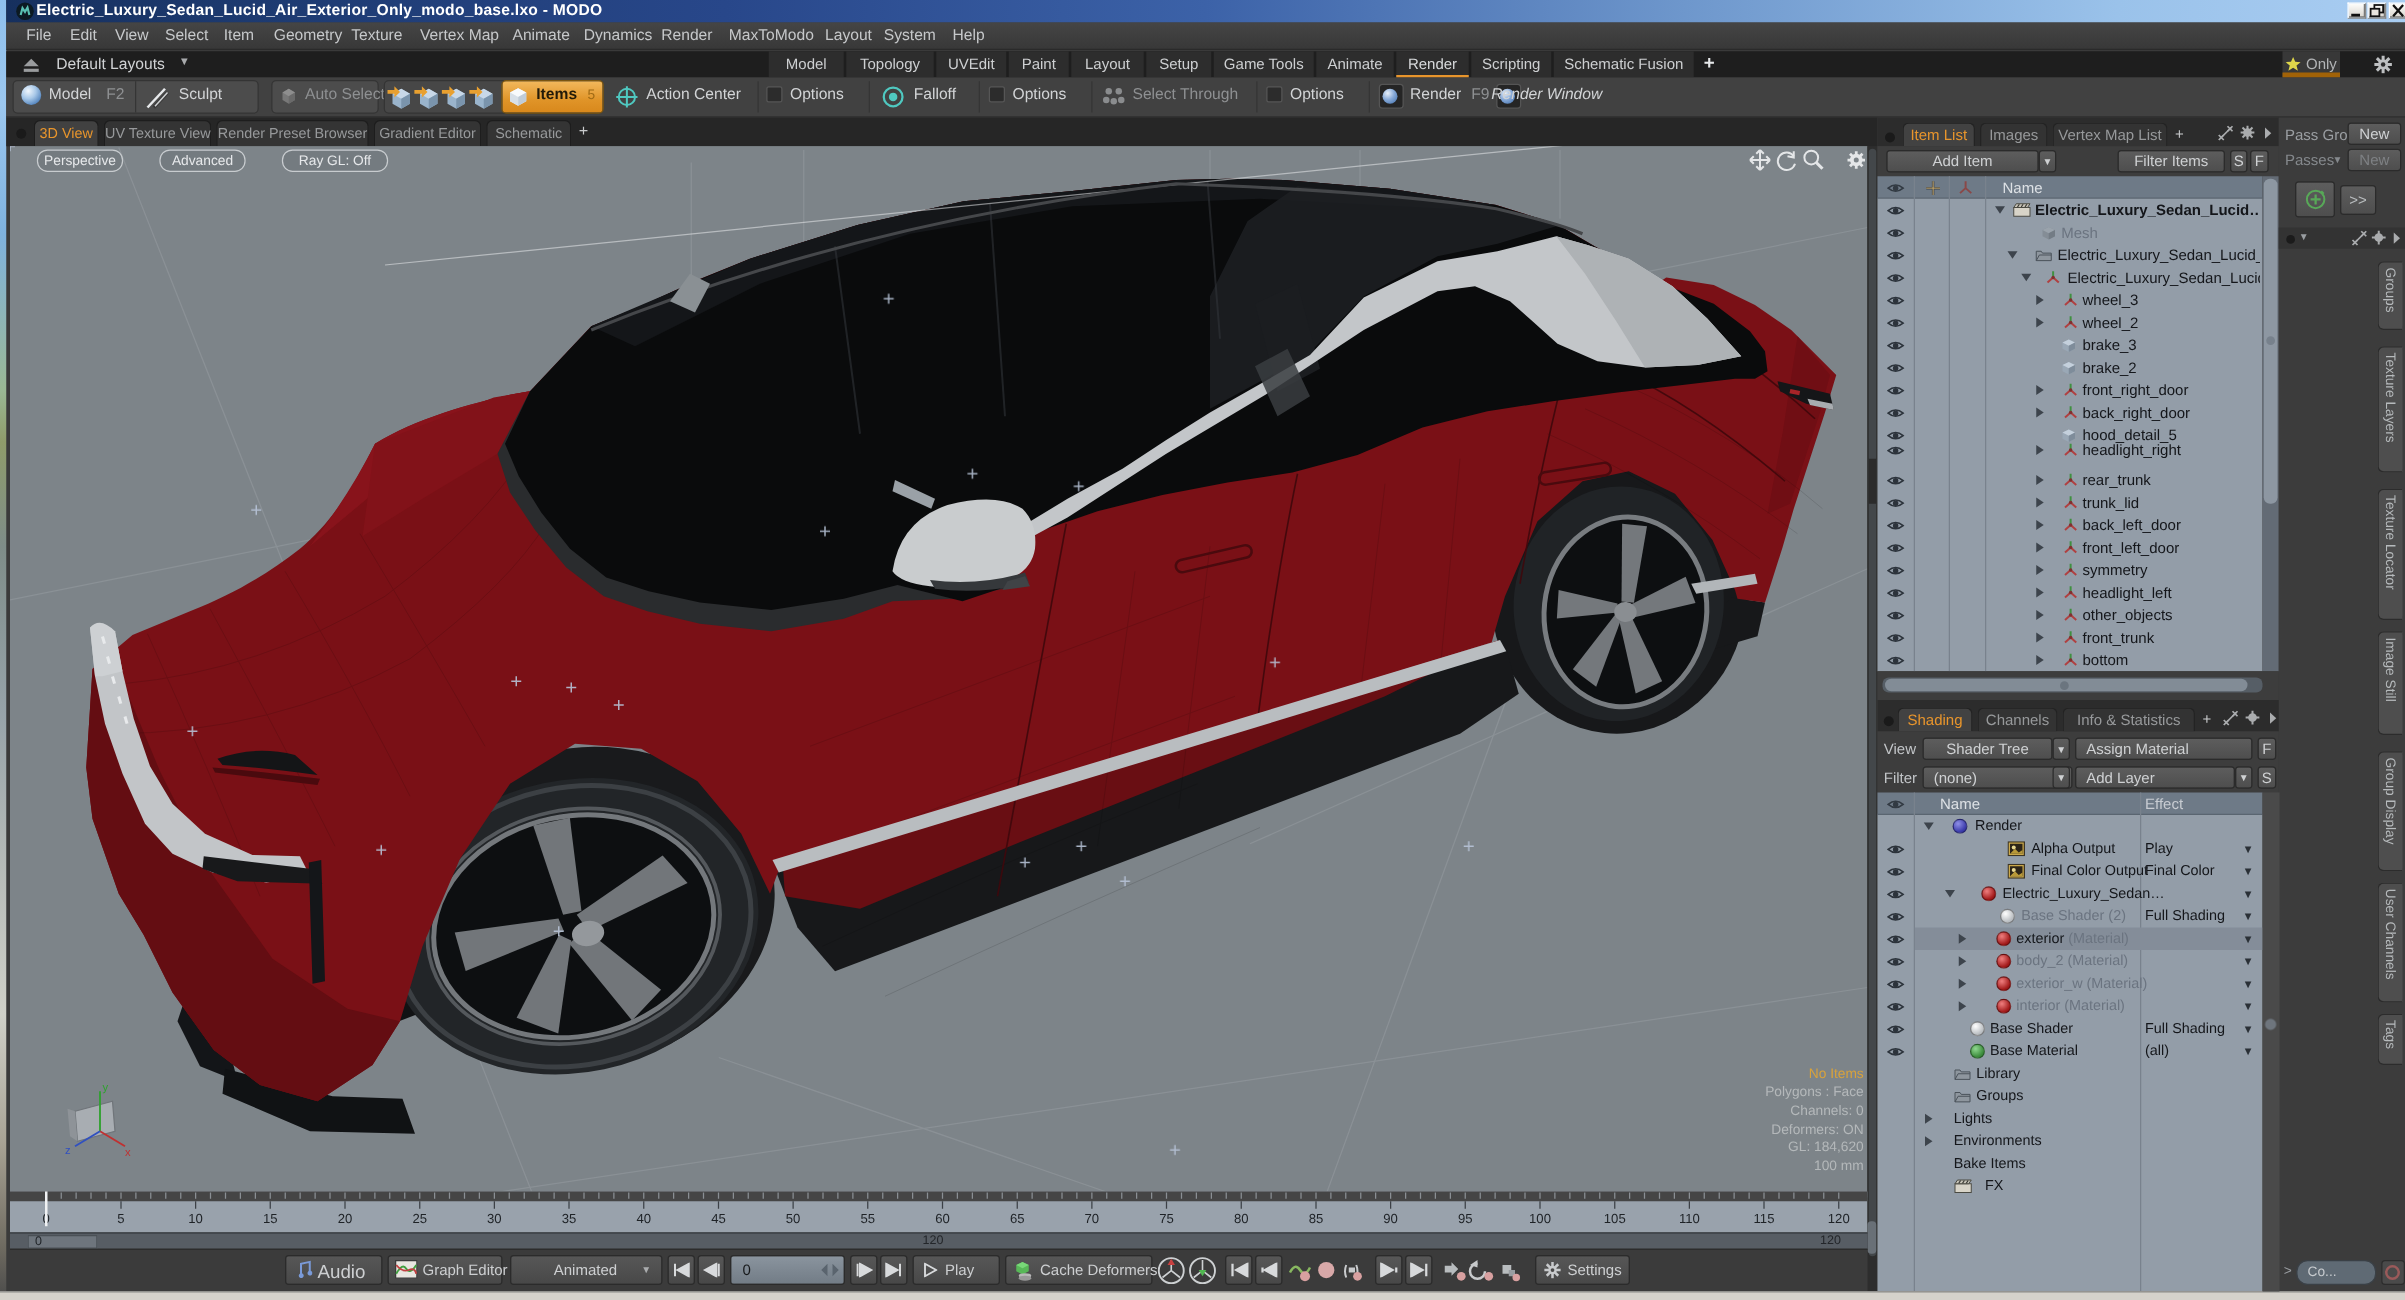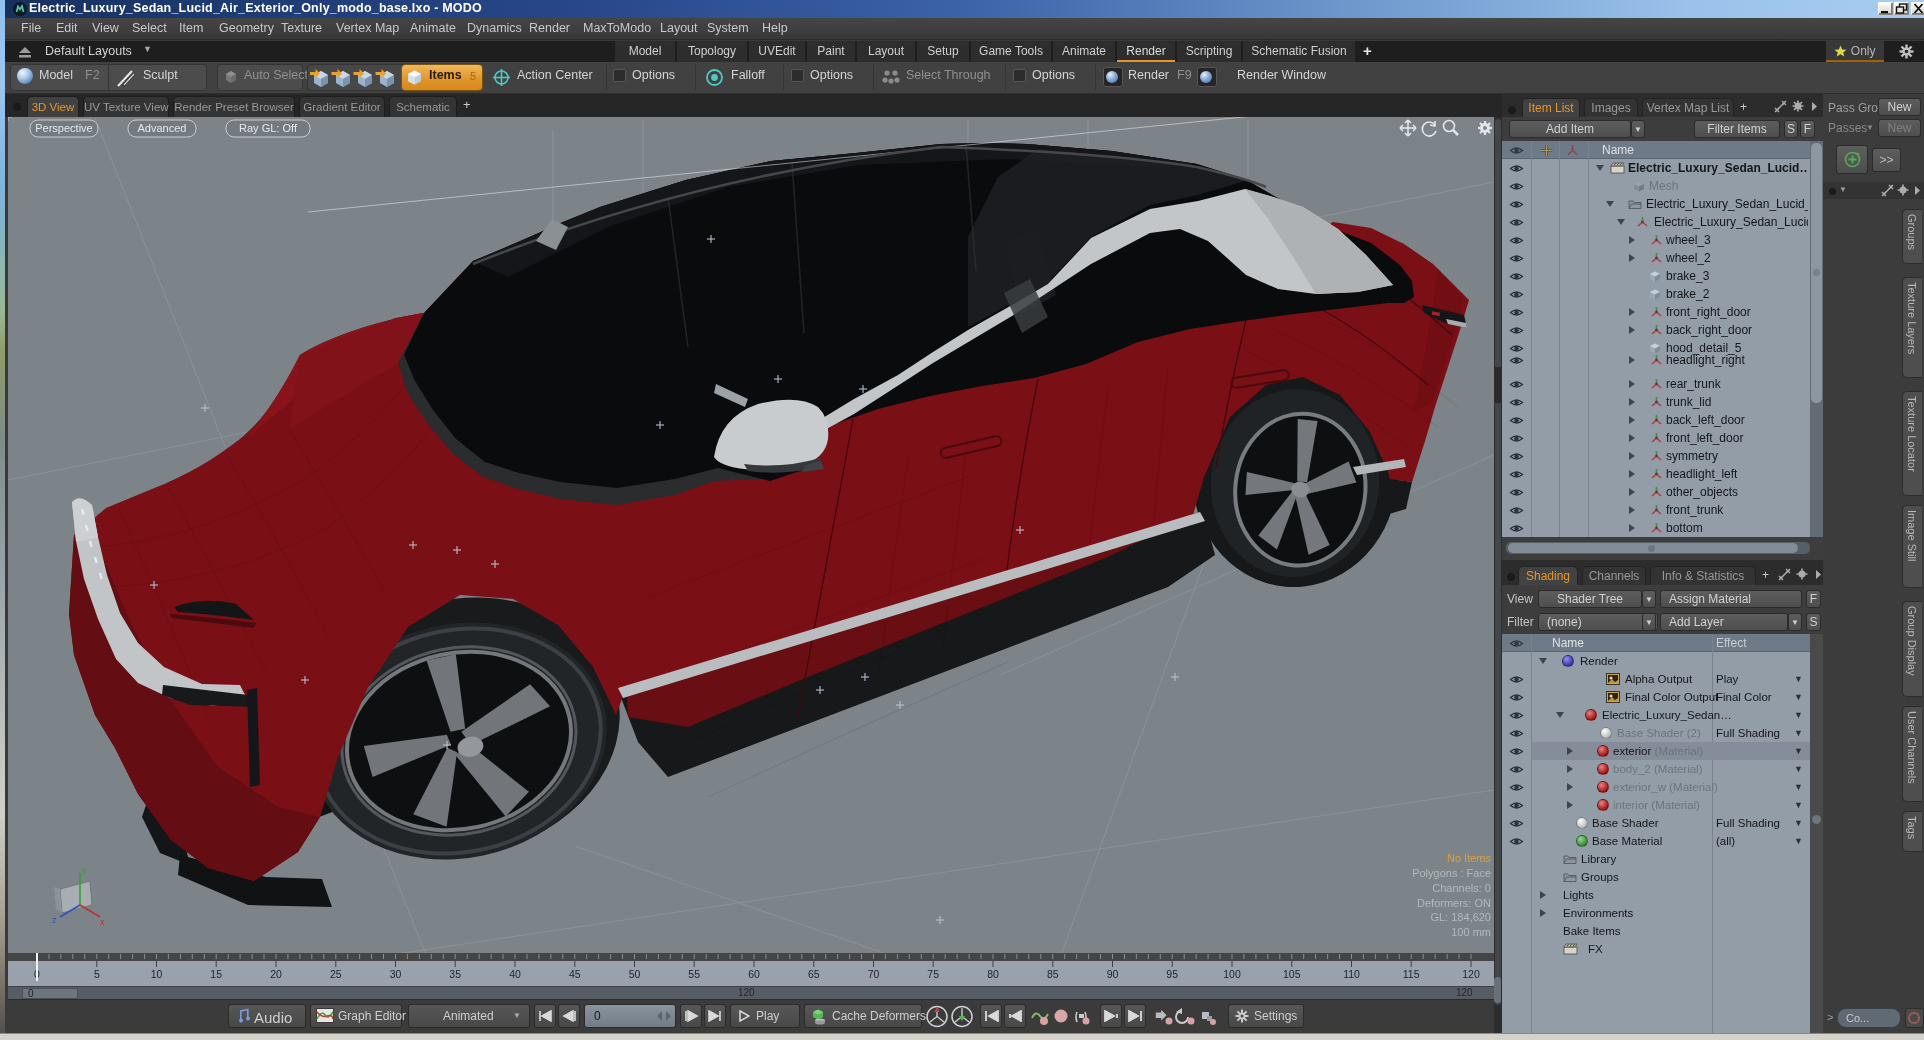--- a/index.html
+++ b/index.html
@@ -12,21 +12,21 @@
 #titlebar .ttxt{position:absolute;left:24px;top:1px;color:#fff;font-weight:bold;font-size:12.5px;letter-spacing:0.2px;}
 #modologo{position:absolute;left:8px;top:2px;width:14px;height:14px;border-radius:50%;background:#123;}
 .winbtn{position:absolute;top:2px;width:15px;height:13px;background:linear-gradient(180deg,#fdfdfb,#d8d5ce);border:1px solid #8a8a88;border-top-color:#fff;border-left-color:#fff;box-shadow:inset -1px -1px 0 #7a7a78;color:#111;font-size:9px;line-height:11px;text-align:center;font-weight:bold;}
 
 #menubar{left:5px;top:18px;width:1919px;height:22px;background:linear-gradient(180deg,#454545,#383838);border-bottom:1px solid #2a2a2a;}
 #menubar span{position:absolute;top:3px;color:#c6c8ca;font-size:12.5px;}
 
 #layoutrow{left:5px;top:41px;width:1919px;height:21px;background:#1e1e1e;}
 .laytab{position:absolute;top:0;height:21px;background:#2d2d2d;color:#cdcfd1;font-size:12px;text-align:center;line-height:21px;}
 .laytab.active{border-bottom:2px solid #e8952c;color:#d8dadc;}
-#onlytab{position:absolute;left:1821px;top:0;width:58px;height:21px;background:#383838;border-bottom:2px solid #a16207;color:#b2b4b6;font-size:12px;line-height:20px;text-align:center;}
+#onlytab{position:absolute;left:1821px;top:0;width:46px;height:21px;background:#383838;border-bottom:4px solid #a16207;color:#b2b4b6;font-size:12px;line-height:20px;text-align:center;}
 
 #toolbar{left:5px;top:62px;width:1919px;height:32px;background:#414141;border-bottom:1px solid #2e2e2e;}
 .tbgroup{position:absolute;top:2px;height:27px;background:#4c4c4c;border:1px solid #343434;border-radius:4px;}
 .tbtxt{position:absolute;top:6px;font-size:12.5px;color:#d2d4d6;}
 .tbgray{color:#8e9092;}
 .chk{position:absolute;top:7px;width:13px;height:13px;background:#2c2c2c;border:1px solid #565656;border-radius:2px;}
 
 #vptabs{left:5px;top:94px;width:1919px;height:23px;background:#262626;}
 .vptab{position:absolute;top:2px;height:21px;background:#343434;border:1px solid #1d1d1d;border-bottom:none;border-radius:5px 5px 0 0;color:#97999b;font-size:11.5px;text-align:center;line-height:20px;white-space:nowrap;}
 .vptab.active{background:#414141;color:#e8952c;}
@@ -208,21 +208,21 @@
   <div class="chk" style="left:1008px;"></div>
   <span class="tbtxt" style="left:1027px;">Options</span>
   <div style="position:absolute;left:1090px;top:3px;width:1px;height:25px;background:#353535;"></div>
 
   <div style="position:absolute;left:1098px;top:5px;width:20px;height:20px;background:#252525;border:1px solid #555;border-radius:3px;"></div>
   <div style="position:absolute;left:1101px;top:9px;width:12px;height:12px;border-radius:50%;background:radial-gradient(circle at 35% 30%,#e8f0fa,#88aad8 45%,#3a6aa8);"></div>
   <span class="tbtxt" style="left:1123px;">Render</span>
   <span class="tbtxt tbgray" style="left:1172px;">F9</span>
   <div style="position:absolute;left:1192px;top:5px;width:20px;height:20px;background:#252525;border:1px solid #555;border-radius:3px;"></div>
   <div style="position:absolute;left:1195px;top:9px;width:12px;height:12px;border-radius:50%;background:radial-gradient(circle at 35% 30%,#e8f0fa,#88aad8 45%,#3a6aa8);"></div>
-  <span class="tbtxt" style="left:1232px;">Render Window</span>
+  <span class="tbtxt" style="left:1188px;font-style:italic;">Render Window</span>
 </div>
 <div id="vptabs" class="abs">
   <div style="position:absolute;left:8px;top:9px;width:8px;height:8px;border-radius:50%;background:#1a1a1a;"></div>
   <div class="vptab active" style="left:22px;width:52px;">3D View</div>
   <div class="vptab" style="left:78px;width:86px;">UV Texture View</div>
   <div class="vptab" style="left:168px;width:122px;">Render Preset Browser</div>
   <div class="vptab" style="left:294px;width:86px;">Gradient Editor</div>
   <div class="vptab" style="left:384px;width:68px;">Schematic</div>
   <span style="position:absolute;left:458px;top:3px;color:#c8cacc;font-size:13px;">+</span>
 </div>

